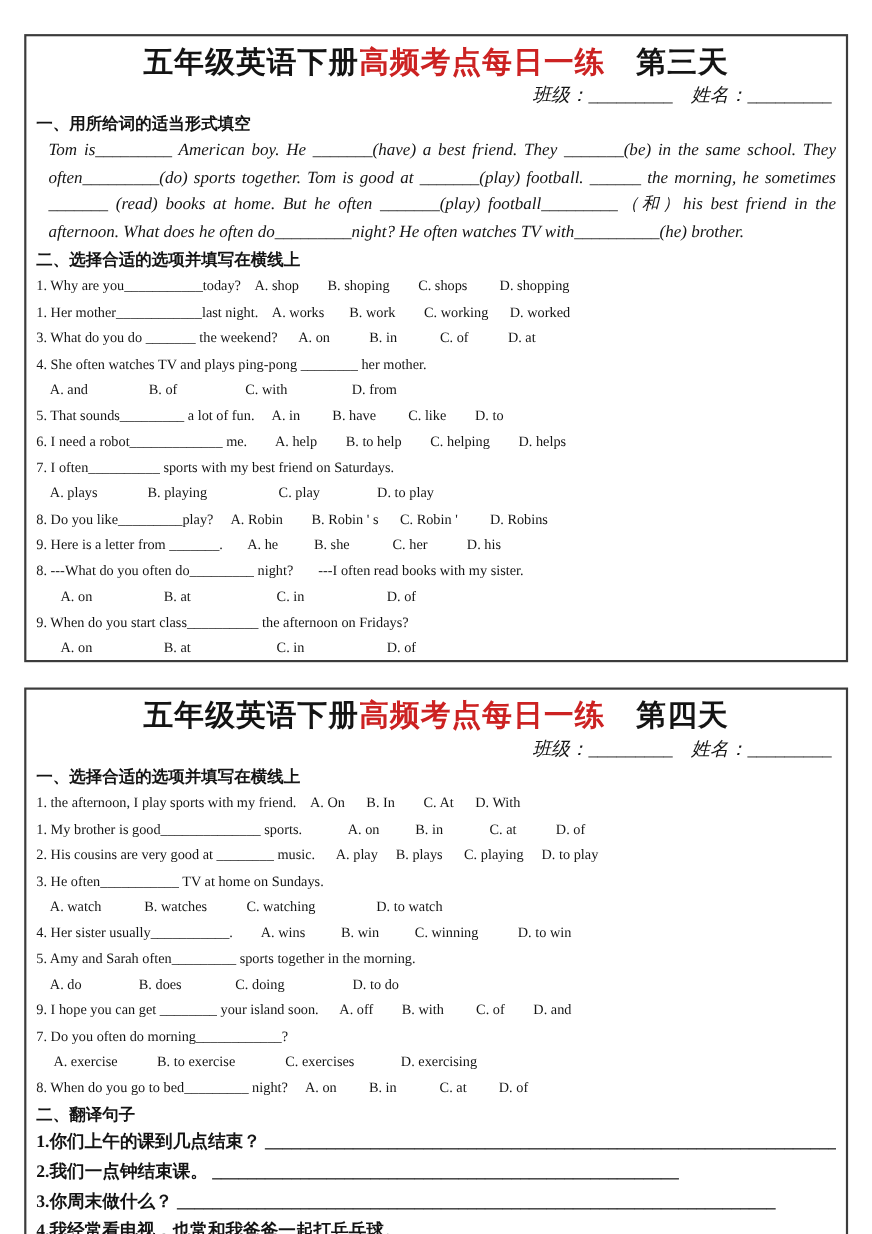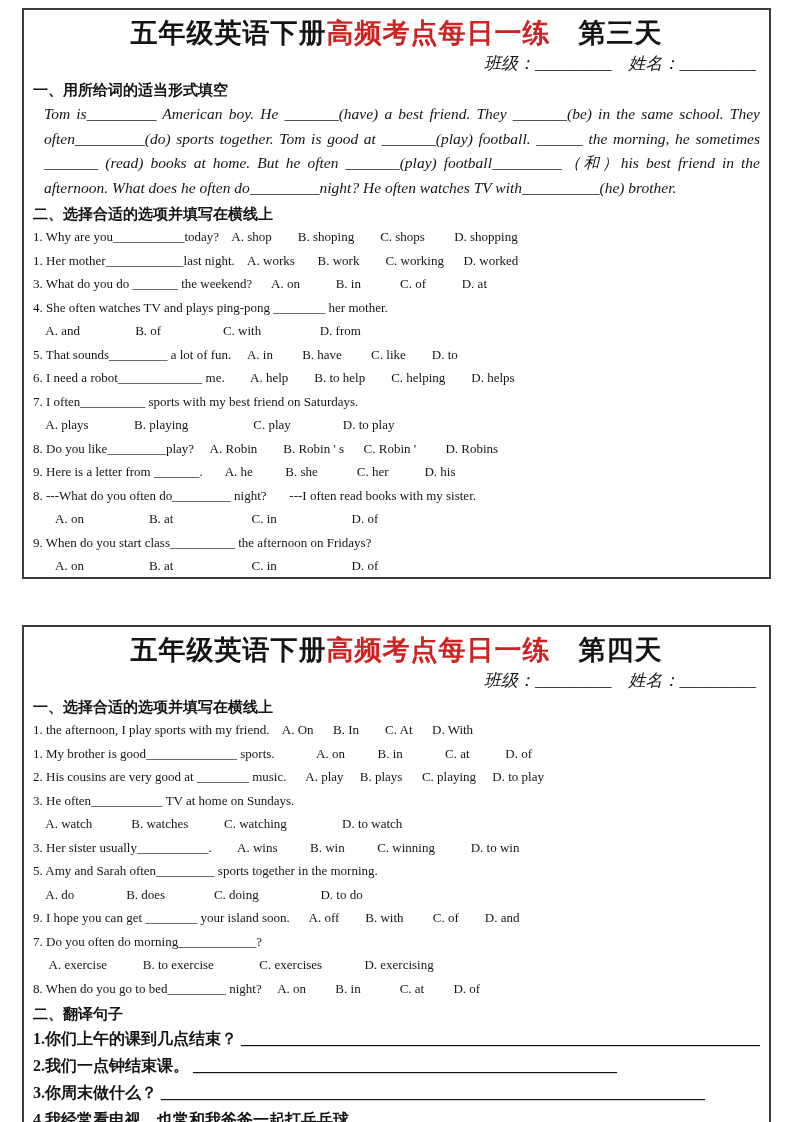--- a/index.html
+++ b/index.html
@@ -5,21 +5,21 @@
   html,body{margin:0;padding:0;}
   body{
     width:793px;height:1122px;position:relative;background:#ffffff;
     font-family:"Liberation Serif","DejaVu Serif",serif;color:#141414;
     overflow:hidden;
   }
   .sheet{
     position:absolute;left:22px;width:749px;box-sizing:border-box;
     border:2px solid #3c3c3c;background:#fff;padding:4px 9px 0 9px;overflow:hidden;
   }
-  .sheet-1{top:8px;height:571px;}
+  .sheet-1{top:31px;height:571px;}
   .sheet-2{top:625px;height:518px;}
   .title{
     margin:2px 0 0 0;text-align:center;font-size:27px;font-weight:600;
     letter-spacing:1px;line-height:34px;white-space:nowrap;
   }
   .title .red{color:#cc2222;}
   .idline{
     text-align:right;font-size:17px;line-height:24px;padding-right:4px;
     margin-top:2px;white-space:pre;font-style:italic;
   }
@@ -72,21 +72,21 @@
 
   <div class="idline"><span>班级：</span><span>_________</span><span>　</span><span>姓名：</span><span>_________</span></div>
 
   <div class="sec-head">一、选择合适的选项并填写在横线上</div>
 
   <div class="qline">1. the afternoon, I play sports with my friend.    A. On      B. In        C. At      D. With</div>
   <div class="qline">1. My brother is good______________ sports.             A. on          B. in             C. at           D. of</div>
   <div class="qline">2. His cousins are very good at ________ music.      A. play     B. plays      C. playing     D. to play</div>
   <div class="qline">3. He often___________ TV at home on Sundays.</div>
   <div class="qline">    A. watch            B. watches           C. watching                 D. to watch</div>
-  <div class="qline">3. Her sister usually___________.        A. wins          B. win          C. winning           D. to win</div>
+  <div class="qline">4. Her sister usually___________.        A. wins          B. win          C. winning           D. to win</div>
   <div class="qline">5. Amy and Sarah often_________ sports together in the morning.</div>
   <div class="qline">    A. do                B. does               C. doing                   D. to do</div>
   <div class="qline">9. I hope you can get ________ your island soon.      A. off        B. with         C. of        D. and</div>
   <div class="qline">7. Do you often do morning____________?</div>
   <div class="qline">     A. exercise           B. to exercise              C. exercises             D. exercising</div>
   <div class="qline">8. When do you go to bed_________ night?     A. on         B. in            C. at         D. of</div>
 
   <div class="sec-head">二、翻译句子</div>
 
   <div class="tline">1.你们上午的课到几点结束？ __________________________________________________________________</div>

